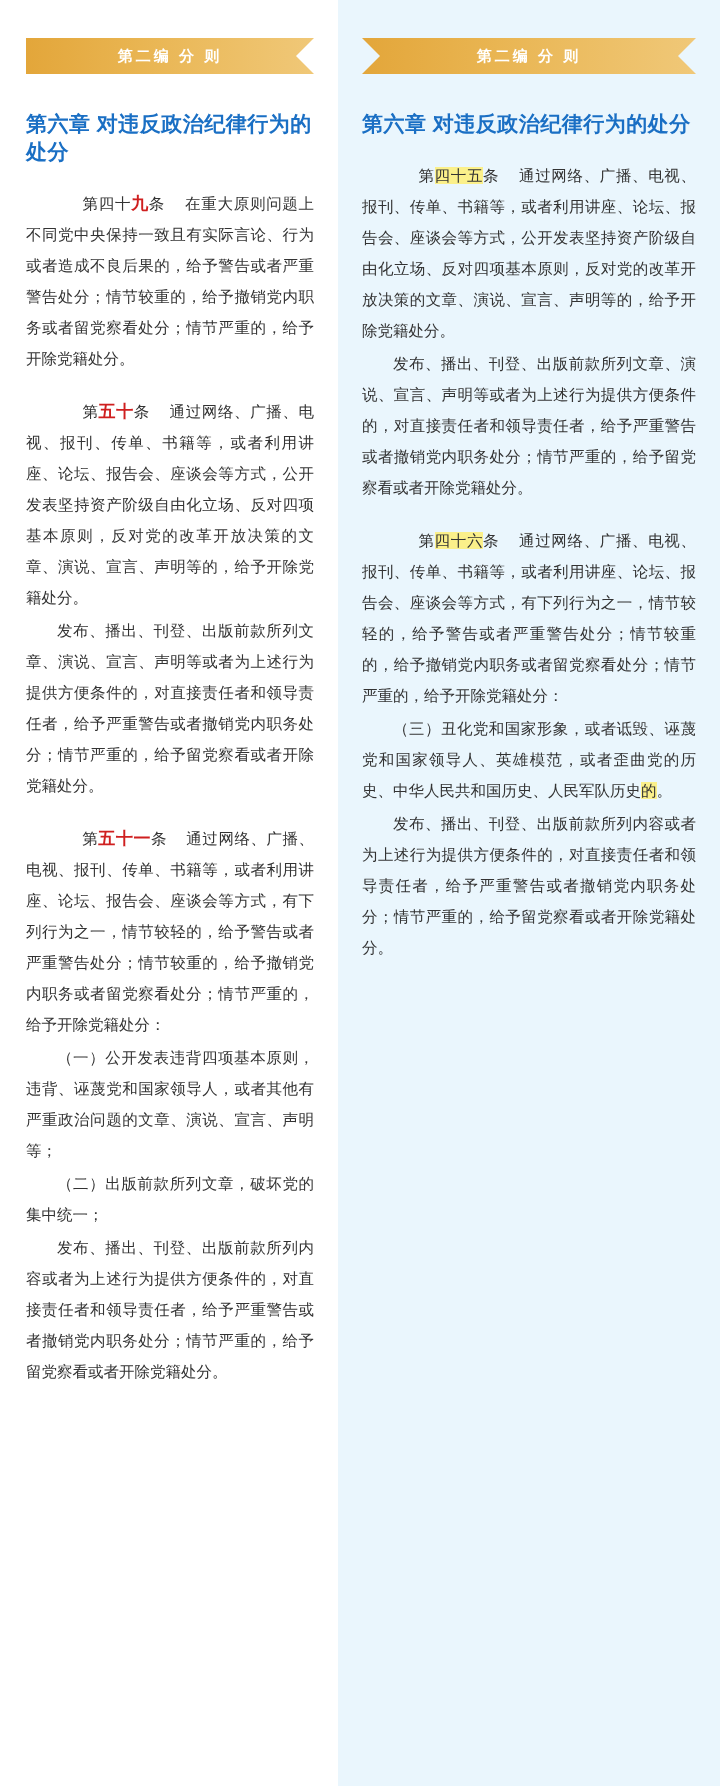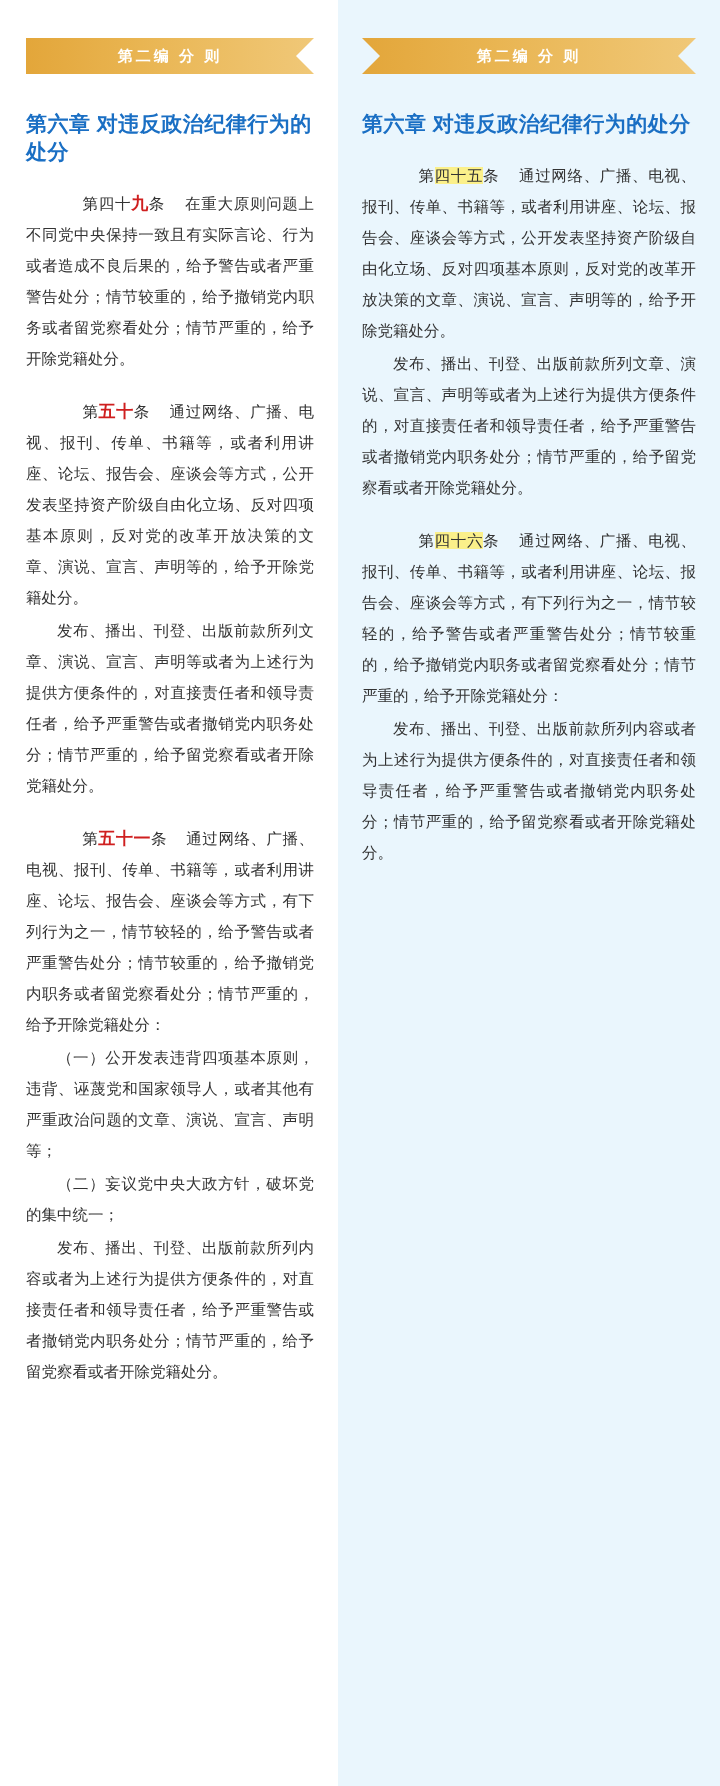--- a/index.html
+++ b/index.html
@@ -126,36 +126,37 @@
 
     <div class="chapter-title">第六章 对违反政治纪律行为的处分</div>
 
     <p class="para spaced"><span class="lead"></span><span class="art-num">第四十</span><span class="art-num red">九</span><span class="art-num">条</span>&nbsp;&nbsp;&nbsp;&nbsp;<span>在重大原则问题上不同党中央保持一致且有实际言论、行为或者造成不良后果的，给予警告或者严重警告处分；情节较重的，给予撤销党内职务或者留党察看处分；情节严重的，给予开除党籍处分。</span></p>
 
     <p class="para spaced"><span class="lead"></span><span class="art-num">第</span><span class="art-num red">五十</span><span class="art-num">条</span>&nbsp;&nbsp;&nbsp;&nbsp;<span>通过网络、广播、电视、报刊、传单、书籍等，或者利用讲座、论坛、报告会、座谈会等方式，公开发表坚持资产阶级自由化立场、反对四项基本原则，反对党的改革开放决策的文章、演说、宣言、声明等的，给予开除党籍处分。</span></p>
     <p class="para tight">发布、播出、刊登、出版前款所列文章、演说、宣言、声明等或者为上述行为提供方便条件的，对直接责任者和领导责任者，给予严重警告或者撤销党内职务处分；情节严重的，给予留党察看或者开除党籍处分。</p>
 
     <p class="para spaced"><span class="lead"></span><span class="art-num">第</span><span class="art-num red">五十一</span><span class="art-num">条</span>&nbsp;&nbsp;&nbsp;&nbsp;<span>通过网络、广播、电视、报刊、传单、书籍等，或者利用讲座、论坛、报告会、座谈会等方式，有下列行为之一，情节较轻的，给予警告或者严重警告处分；情节较重的，给予撤销党内职务或者留党察看处分；情节严重的，给予开除党籍处分：</span></p>
     <p class="para tight">（一）公开发表违背四项基本原则，违背、诬蔑党和国家领导人，或者其他有严重政治问题的文章、演说、宣言、声明等；</p>
-    <p class="para tight">（二）妄议党中央大政方针，破坏党的集中统一；</p>
+    <p class="para tight">（二）出版前款所列文章，破坏党的集中统一；</p>
     <p class="para tight">发布、播出、刊登、出版前款所列内容或者为上述行为提供方便条件的，对直接责任者和领导责任者，给予严重警告或者撤销党内职务处分；情节严重的，给予留党察看或者开除党籍处分。</p>
   </div>
 
   <div class="col-gap"></div>
 
   <div class="col col-right">
     <div class="banner">
       <div class="banner-bar right-shape"></div>
       <span class="banner-text">第二编  分  则</span>
     </div>
 
     <div class="chapter-title alt">第六章 对违反政治纪律行为的处分</div>
 
 
     <p class="para spaced"><span class="lead"></span><span class="art-num">第</span><span class="art-num hl">四十五</span><span class="art-num">条</span>&nbsp;&nbsp;&nbsp;&nbsp;<span>通过网络、广播、电视、报刊、传单、书籍等，或者利用讲座、论坛、报告会、座谈会等方式，公开发表坚持资产阶级自由化立场、反对四项基本原则，反对党的改革开放决策的文章、演说、宣言、声明等的，给予开除党籍处分。</span></p>
     <p class="para tight">发布、播出、刊登、出版前款所列文章、演说、宣言、声明等或者为上述行为提供方便条件的，对直接责任者和领导责任者，给予严重警告或者撤销党内职务处分；情节严重的，给予留党察看或者开除党籍处分。</p>
 
     <p class="para spaced"><span class="lead"></span><span class="art-num">第</span><span class="art-num hl">四十六</span><span class="art-num">条</span>&nbsp;&nbsp;&nbsp;&nbsp;<span>通过网络、广播、电视、报刊、传单、书籍等，或者利用讲座、论坛、报告会、座谈会等方式，有下列行为之一，情节较轻的，给予警告或者严重警告处分；情节较重的，给予撤销党内职务或者留党察看处分；情节严重的，给予开除党籍处分：</span></p>
 
+    <p class="para tight"><span>（三）丑化党和国家形象，或者诋毁、诬蔑党和国家领导人、英雄模范，或者歪曲党的历史、中华人民共和国历史、人民军队历史</span><span class="hl">的</span><span>。</span></p>
 
     <p class="para tight">发布、播出、刊登、出版前款所列内容或者为上述行为提供方便条件的，对直接责任者和领导责任者，给予严重警告或者撤销党内职务处分；情节严重的，给予留党察看或者开除党籍处分。</p>
   </div>
 </div>
 
 </body></html>

